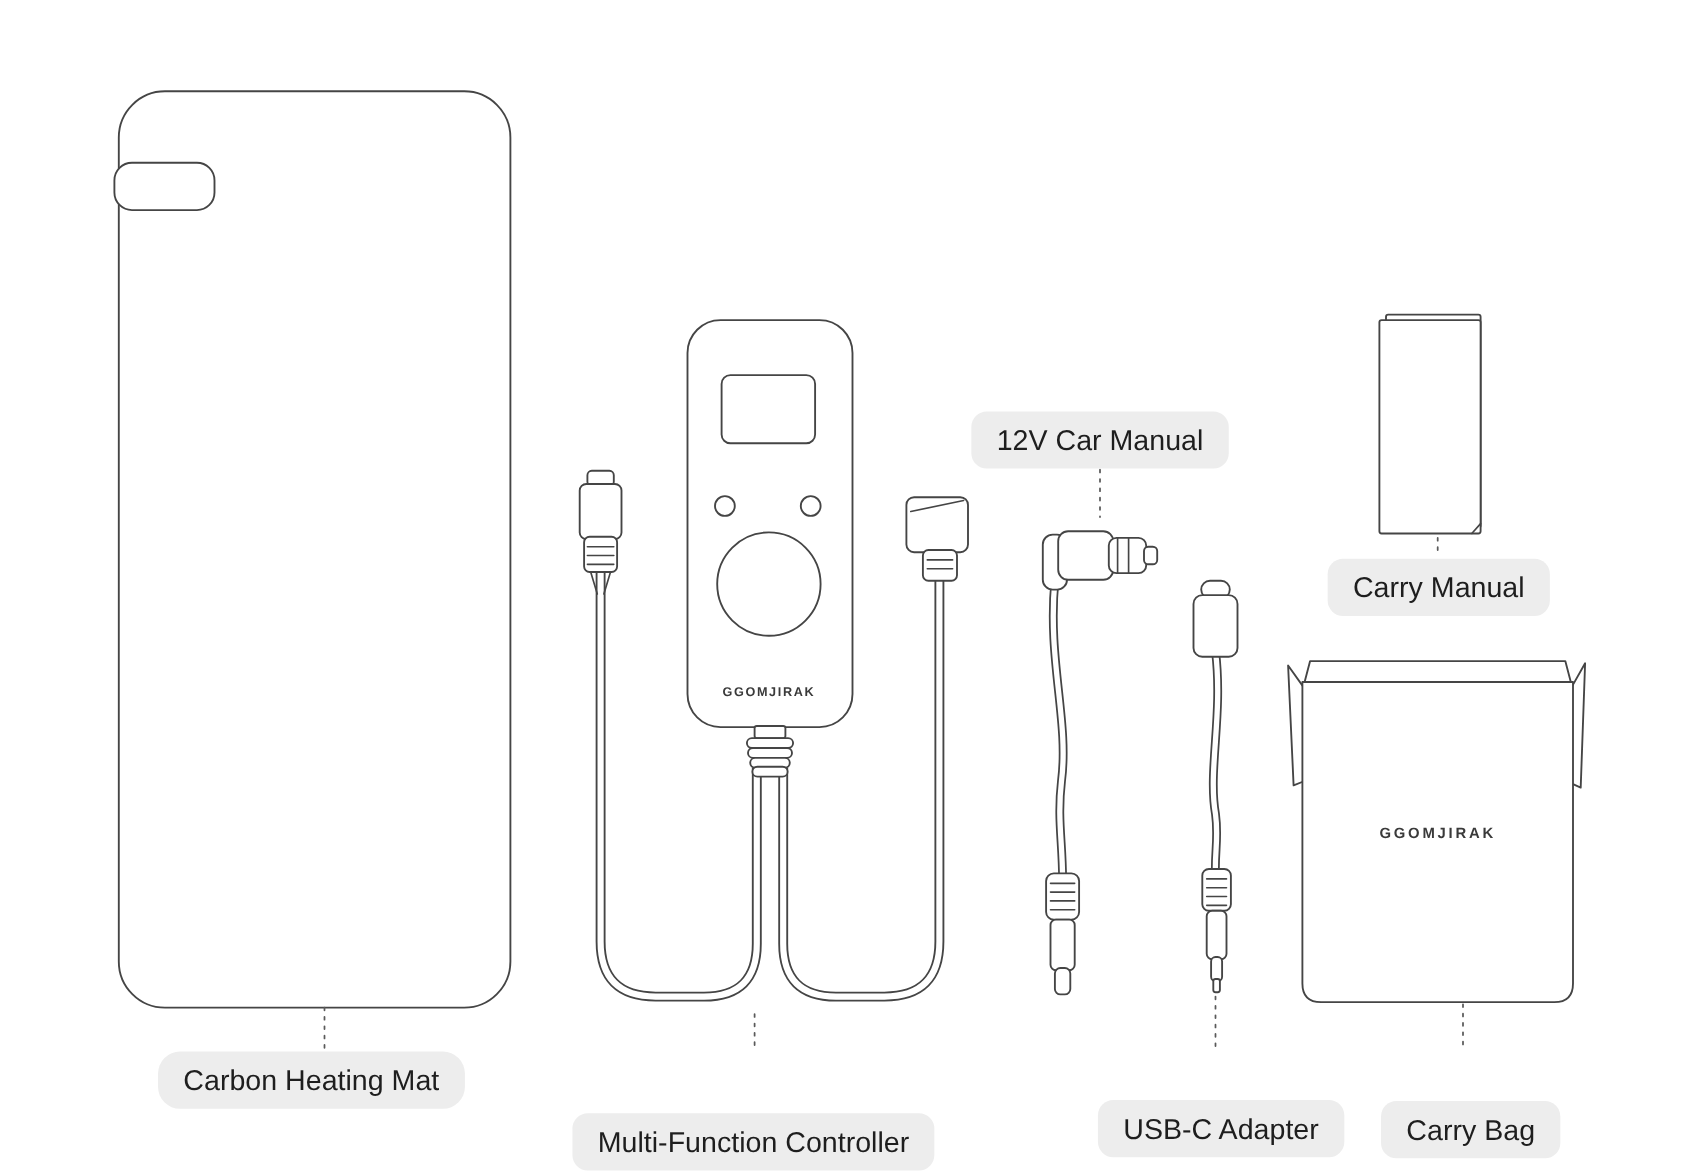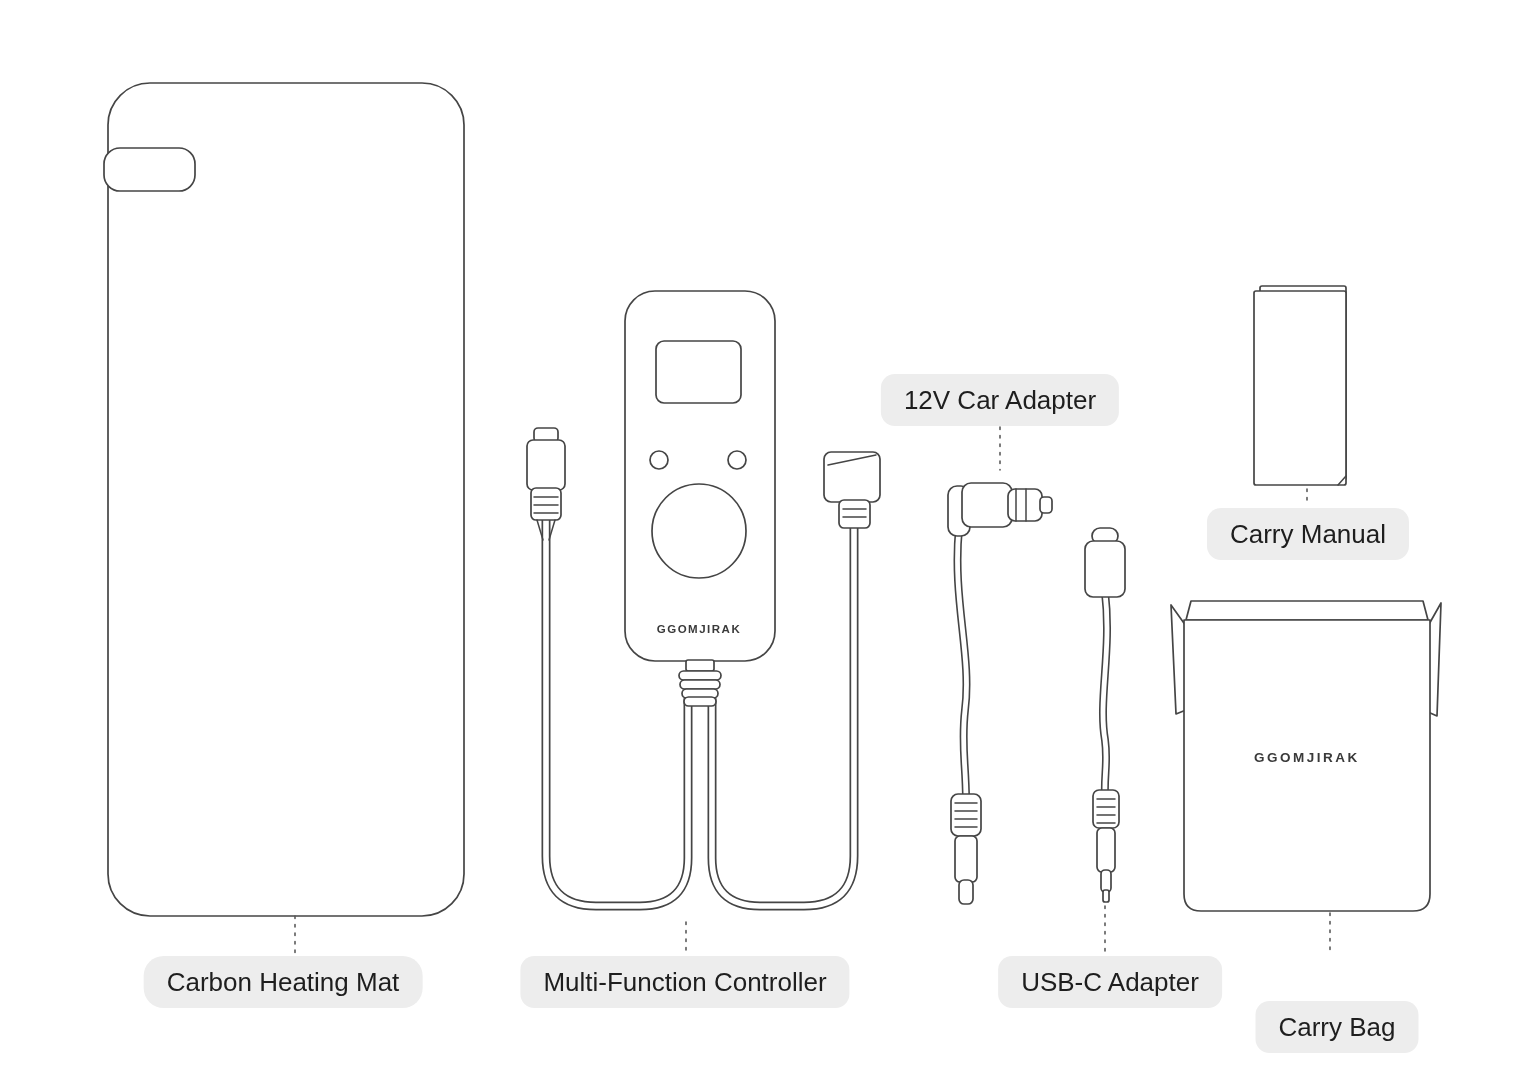--- a/index.html
+++ b/index.html
@@ -130,19 +130,19 @@
       <path class="outline" d="M1428,626 L1441,603 L1437,716 L1428,712 Z"></path>
       <path class="outline" d="M1186,620 L1191,601 L1423,601 L1428,620 Z"></path>
       <path class="outline" d="M1184,620 H1430 V894 Q1430,911 1413,911 H1201 Q1184,911 1184,894 Z"></path>
       <text class="brand-text" x="1307" y="762" text-anchor="middle" font-size="13.5" letter-spacing="2.5">GGOMJIRAK</text>
     </g>
     <path class="leader" d="M1330,913 V953"></path>
 
   </svg>
 
   <div class="label" style="left:283px;top:956px;border-radius:20px;">Carbon Heating Mat</div>
-  <div class="label" style="left:685px;top:956px;text-align:right;">Multi-Function Controller</div>
-  <div class="label" style="left:1000px;top:374px;">12V Car Adapter</div>
-  <div class="label" style="left:1110px;top:956px;">USB-C Adapter</div>
+  <div class="label" style="left:685px;top:1012px;text-align:right;">Multi-Function Controller</div>
+  <div class="label" style="left:1000px;top:374px;">12V Car Manual</div>
+  <div class="label" style="left:1110px;top:1000px;">USB-C Adapter</div>
   <div class="label" style="left:1308px;top:508px;">Carry Manual</div>
   <div class="label" style="left:1337px;top:956px;margin-top:45px;">Carry Bag</div>
 
 </div>
 
 </body></html>

